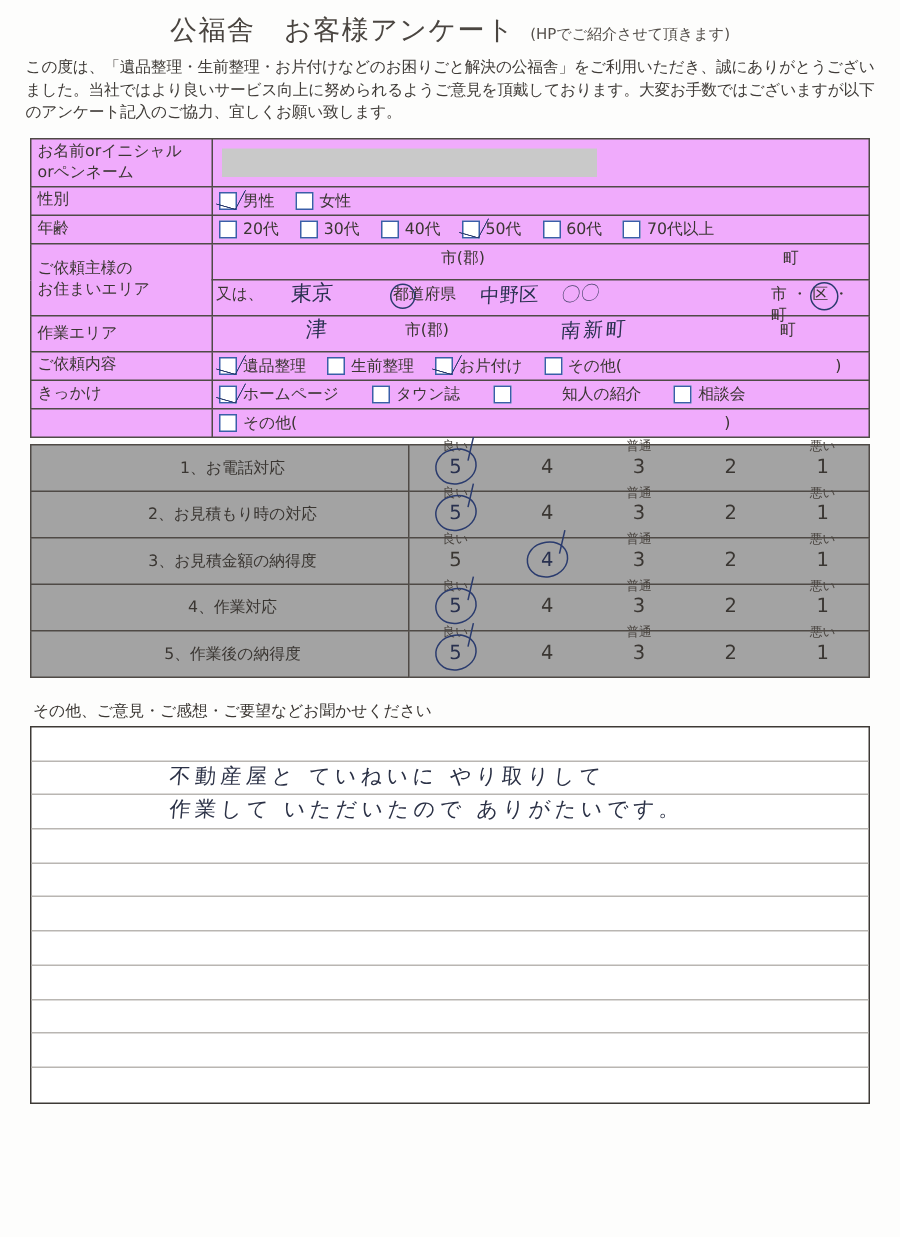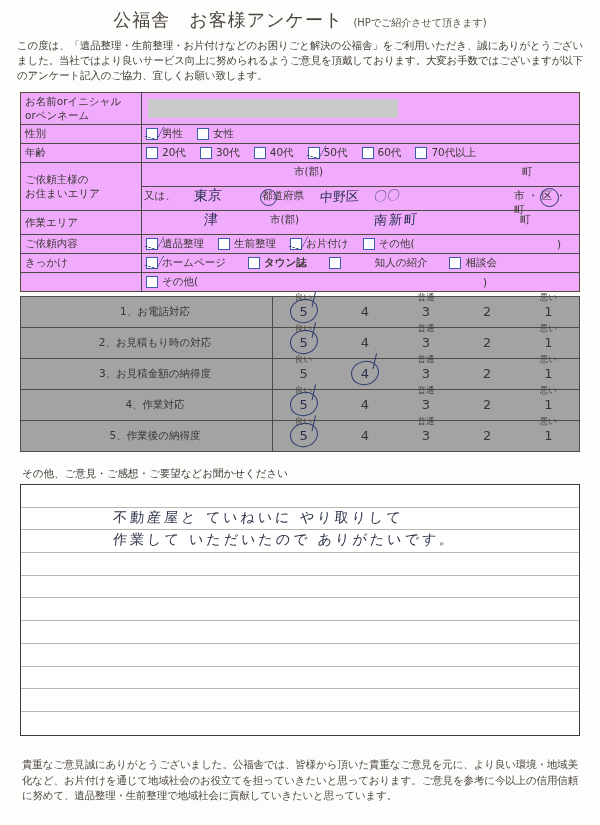--- a/index.html
+++ b/index.html
@@ -378,21 +378,21 @@
       </tr>
 
       <tr class="row-h">
         <td class="lbl-col">きっかけ</td>
         <td>
           <div class="optset">
             <span class="opt" style="margin-right:22px;">
                 <span class="cbox checked"></span>
                 <span>ホームページ</span>
               </span>
-            <span class="opt" style="margin-right:22px;font-weight:bold;">
+            <span class="opt" style="margin-right:22px;">
                 <span class="cbox"></span>
                 <span>タウン誌</span>
               </span>
             <span class="opt" style="margin-right:22px;gap:30px;">
                 <span class="cbox"></span>
                 <span>知人の紹介</span>
               </span>
             <span class="opt">
                 <span class="cbox"></span>
                 <span>相談会</span>
@@ -498,15 +498,14 @@
     <div class="cline"></div>
     <div class="cline"></div>
     <div class="cline"></div>
     <div class="cline"></div>
     <div class="cline"></div>
     <div class="cline"></div>
     <div class="cline"></div>
     <div class="cline"></div>
   </div>
 
-  <div class="footer">貴重なご意見誠にありがとうございました。公福舎では、皆様から頂いた貴重なご意見を元に、より良い環境・地域美化など、お片付けを通じて地域社会のお役立てを担っていきたいと思っております。ご意見を参考に今以上の信用信頼に努めて、遺品整理・生前整理で地域社会に貢献していきたいと思っています。</div>
 
 </div>
 
 </body></html>

